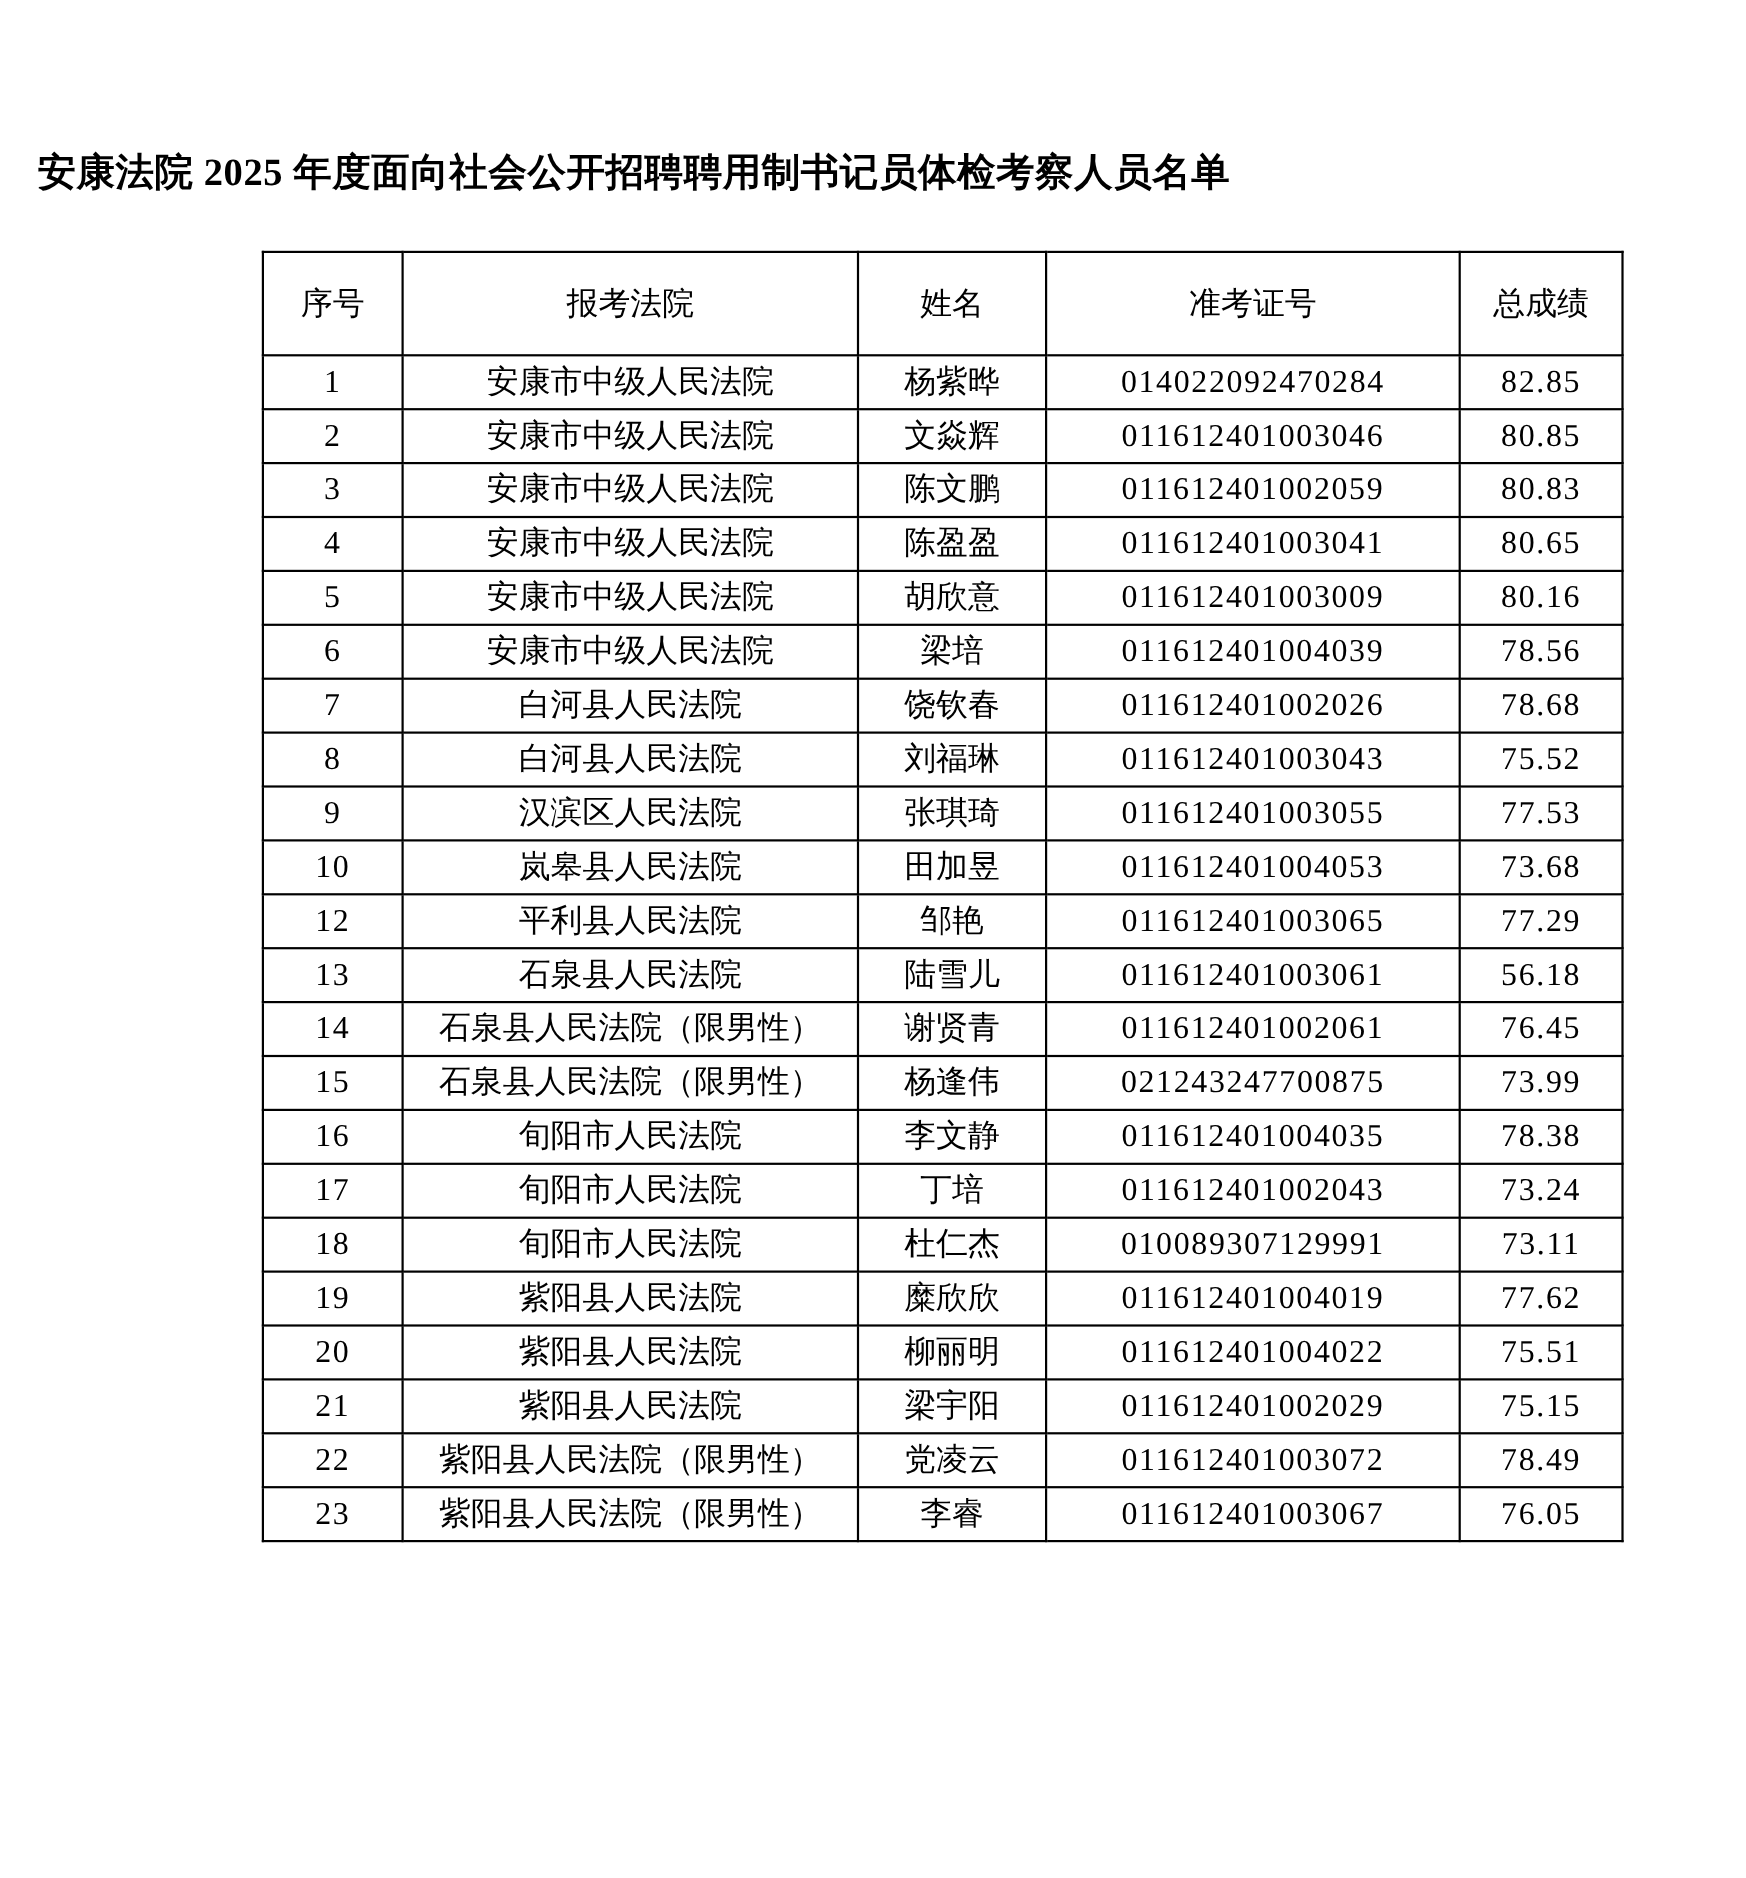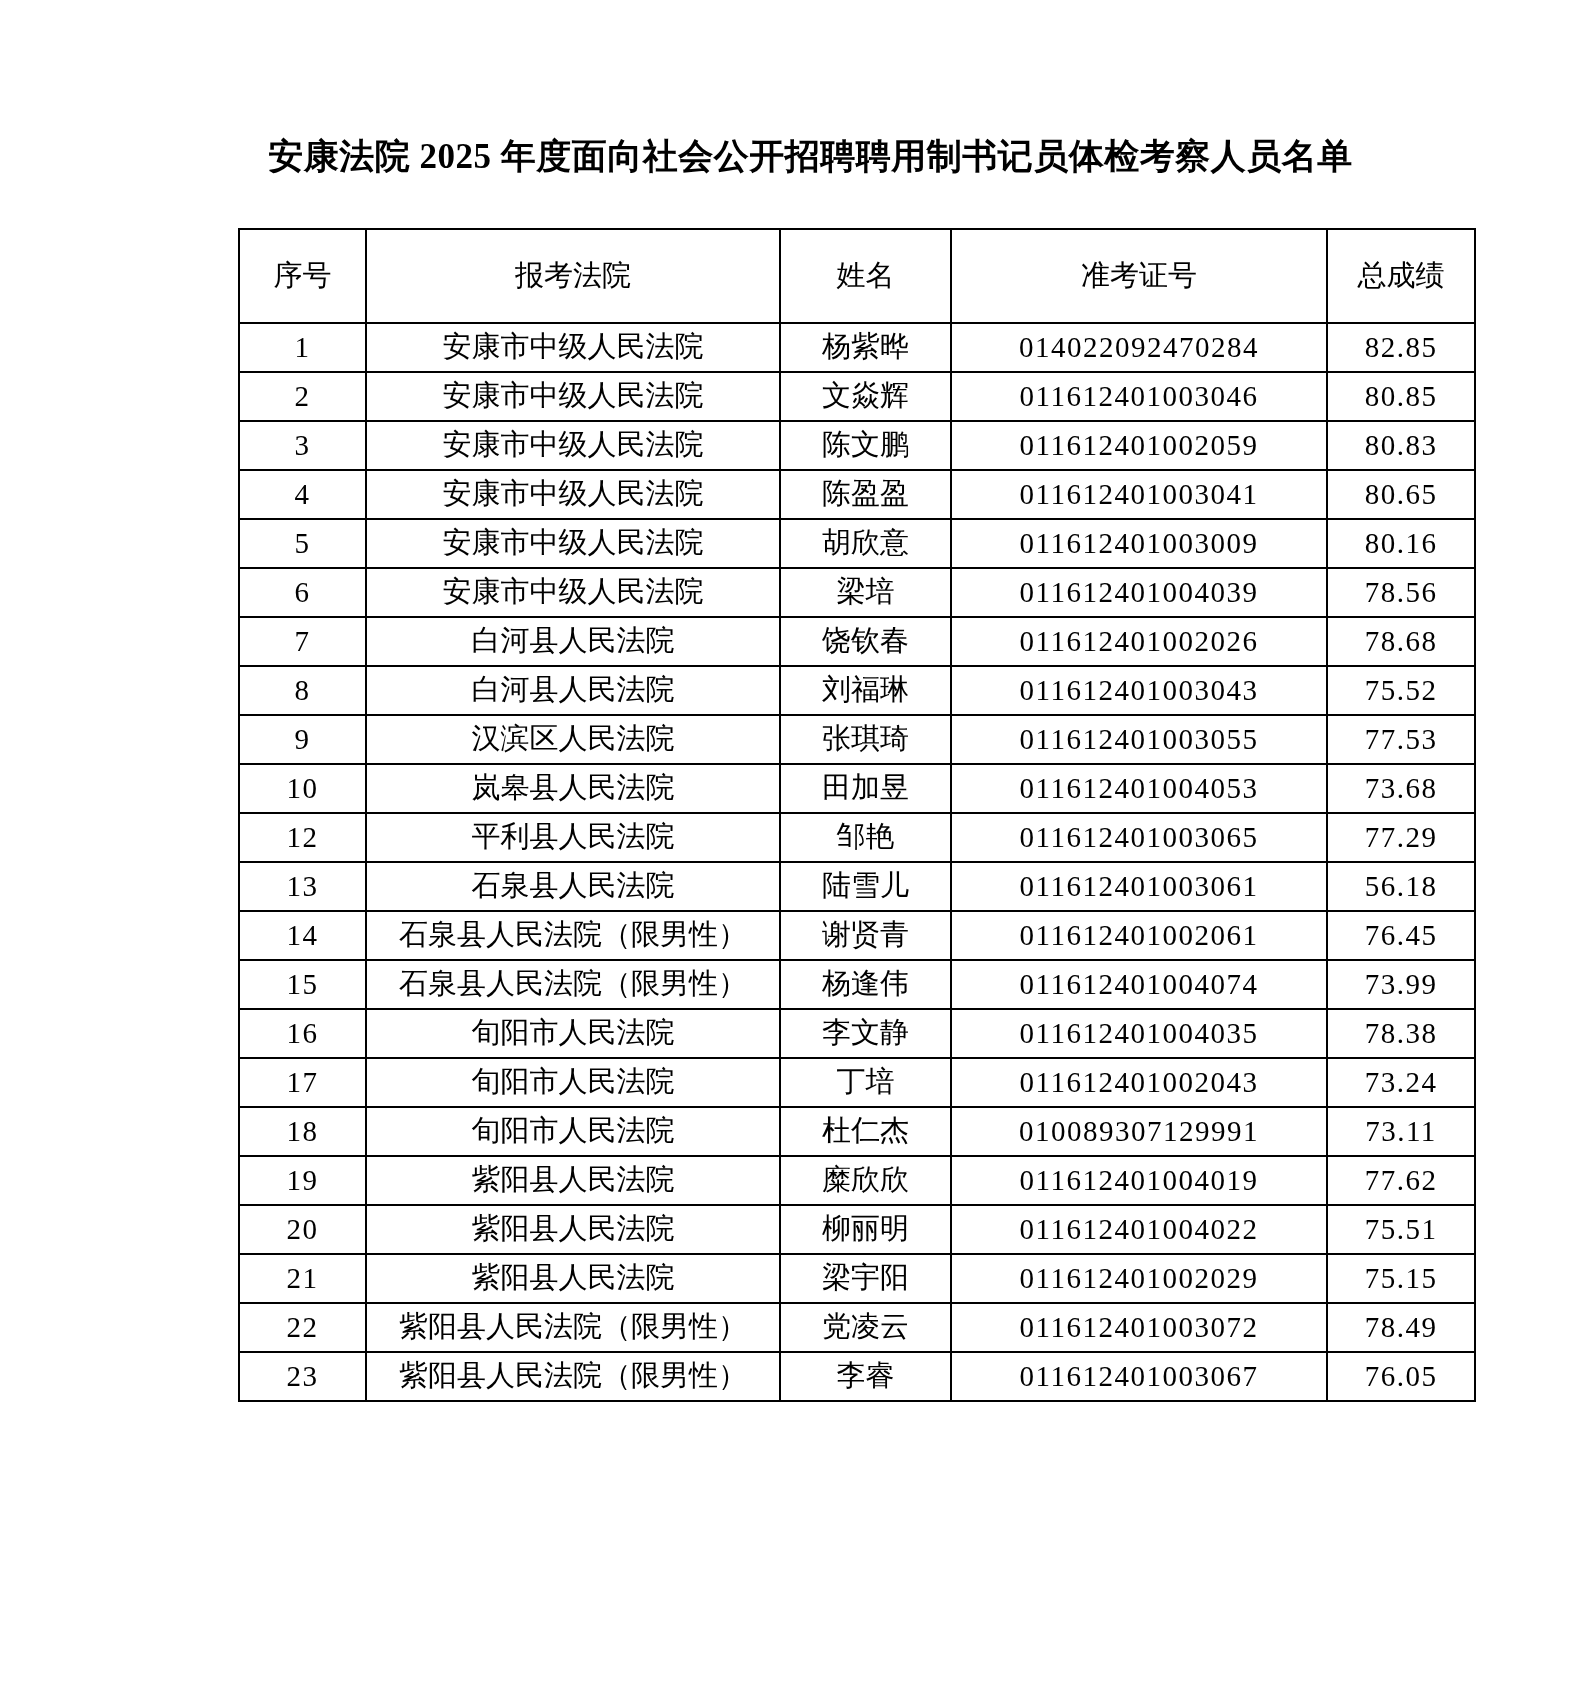--- a/index.html
+++ b/index.html
@@ -15,21 +15,21 @@
   }
   .doc-page {
     position: relative;
     width: 1587px;
     height: 1707px;
     overflow: hidden;
   }
   .doc-title {
     margin: 0;
     padding-top: 134px;
-    text-align: center;
+    text-align: left;
     font-size: 35px;
     font-weight: bold;
     line-height: 1.3;
     letter-spacing: 0.5px;
     padding-left: 34px;
   }
   table.roster-table {
     border-collapse: collapse;
     table-layout: fixed;
     width: 1236px;
@@ -174,21 +174,21 @@
           <td class="num">14</td>
           <td>石泉县人民法院（限男性）</td>
           <td>谢贤青</td>
           <td class="num">011612401002061</td>
           <td class="num">76.45</td>
         </tr>
         <tr>
           <td class="num">15</td>
           <td>石泉县人民法院（限男性）</td>
           <td>杨逢伟</td>
-          <td class="num">011612401004074</td>
+          <td class="num">021243247700875</td>
           <td class="num">73.99</td>
         </tr>
         <tr>
           <td class="num">16</td>
           <td>旬阳市人民法院</td>
           <td>李文静</td>
           <td class="num">011612401004035</td>
           <td class="num">78.38</td>
         </tr>
         <tr>

